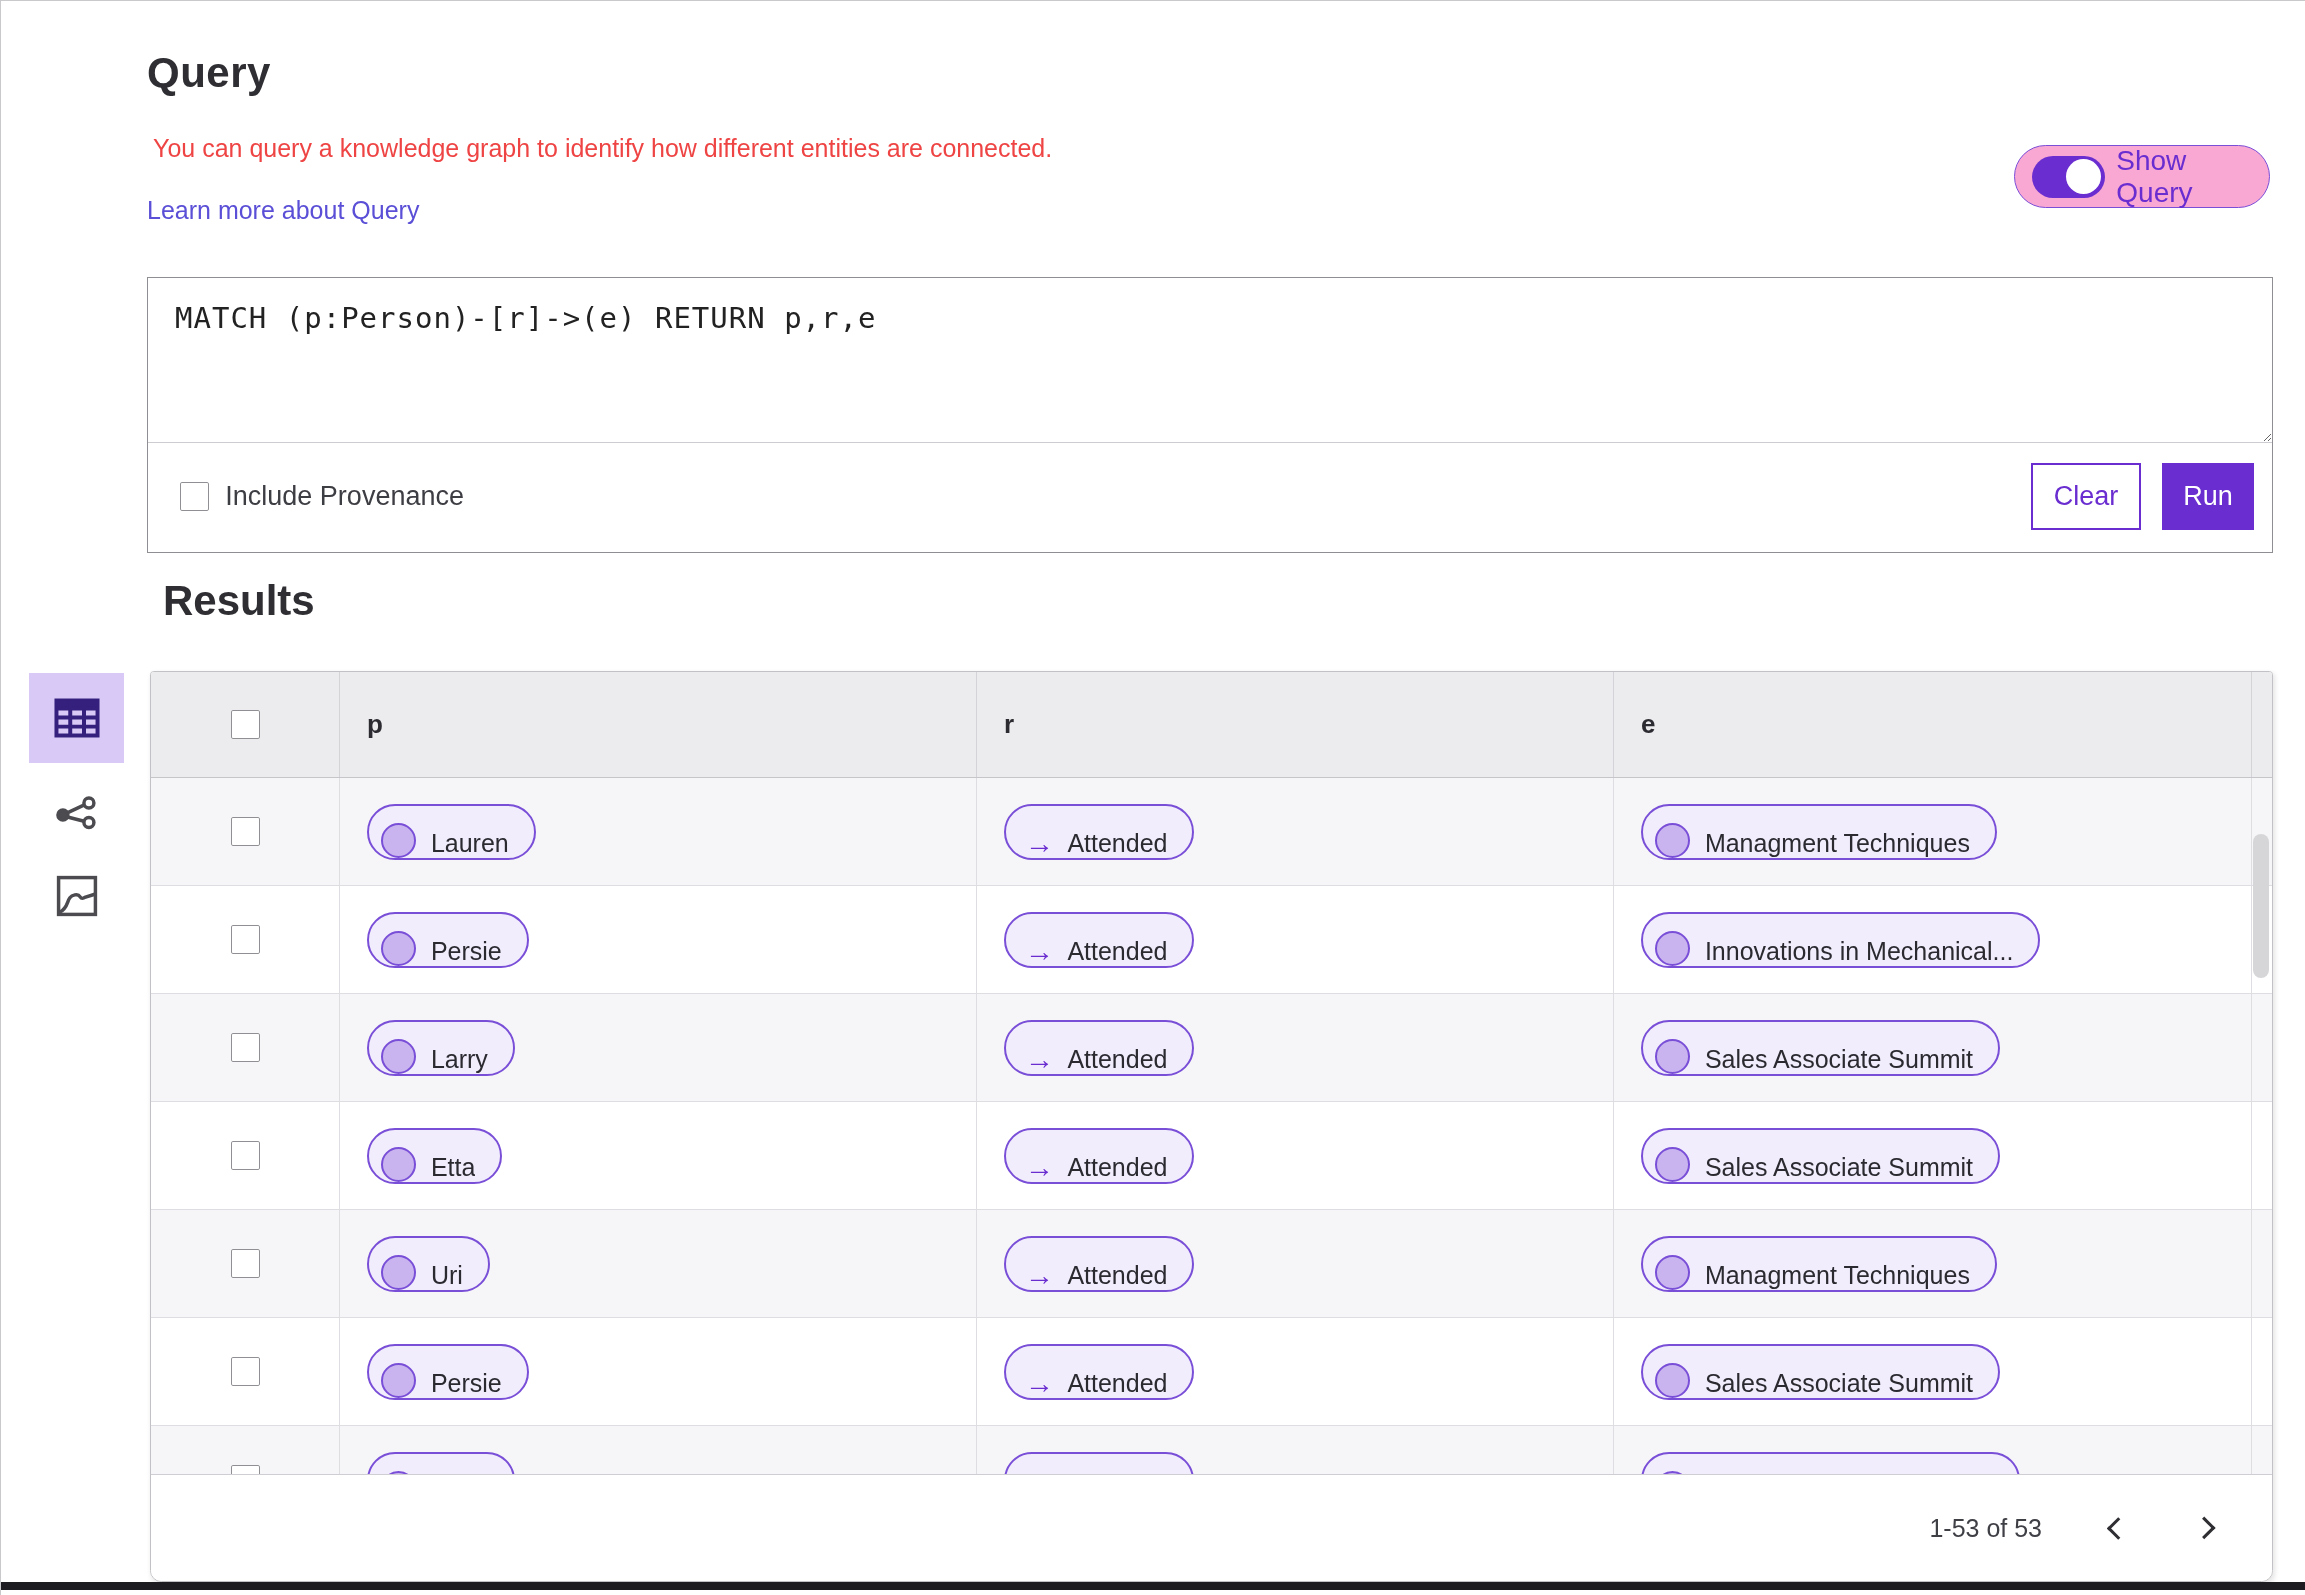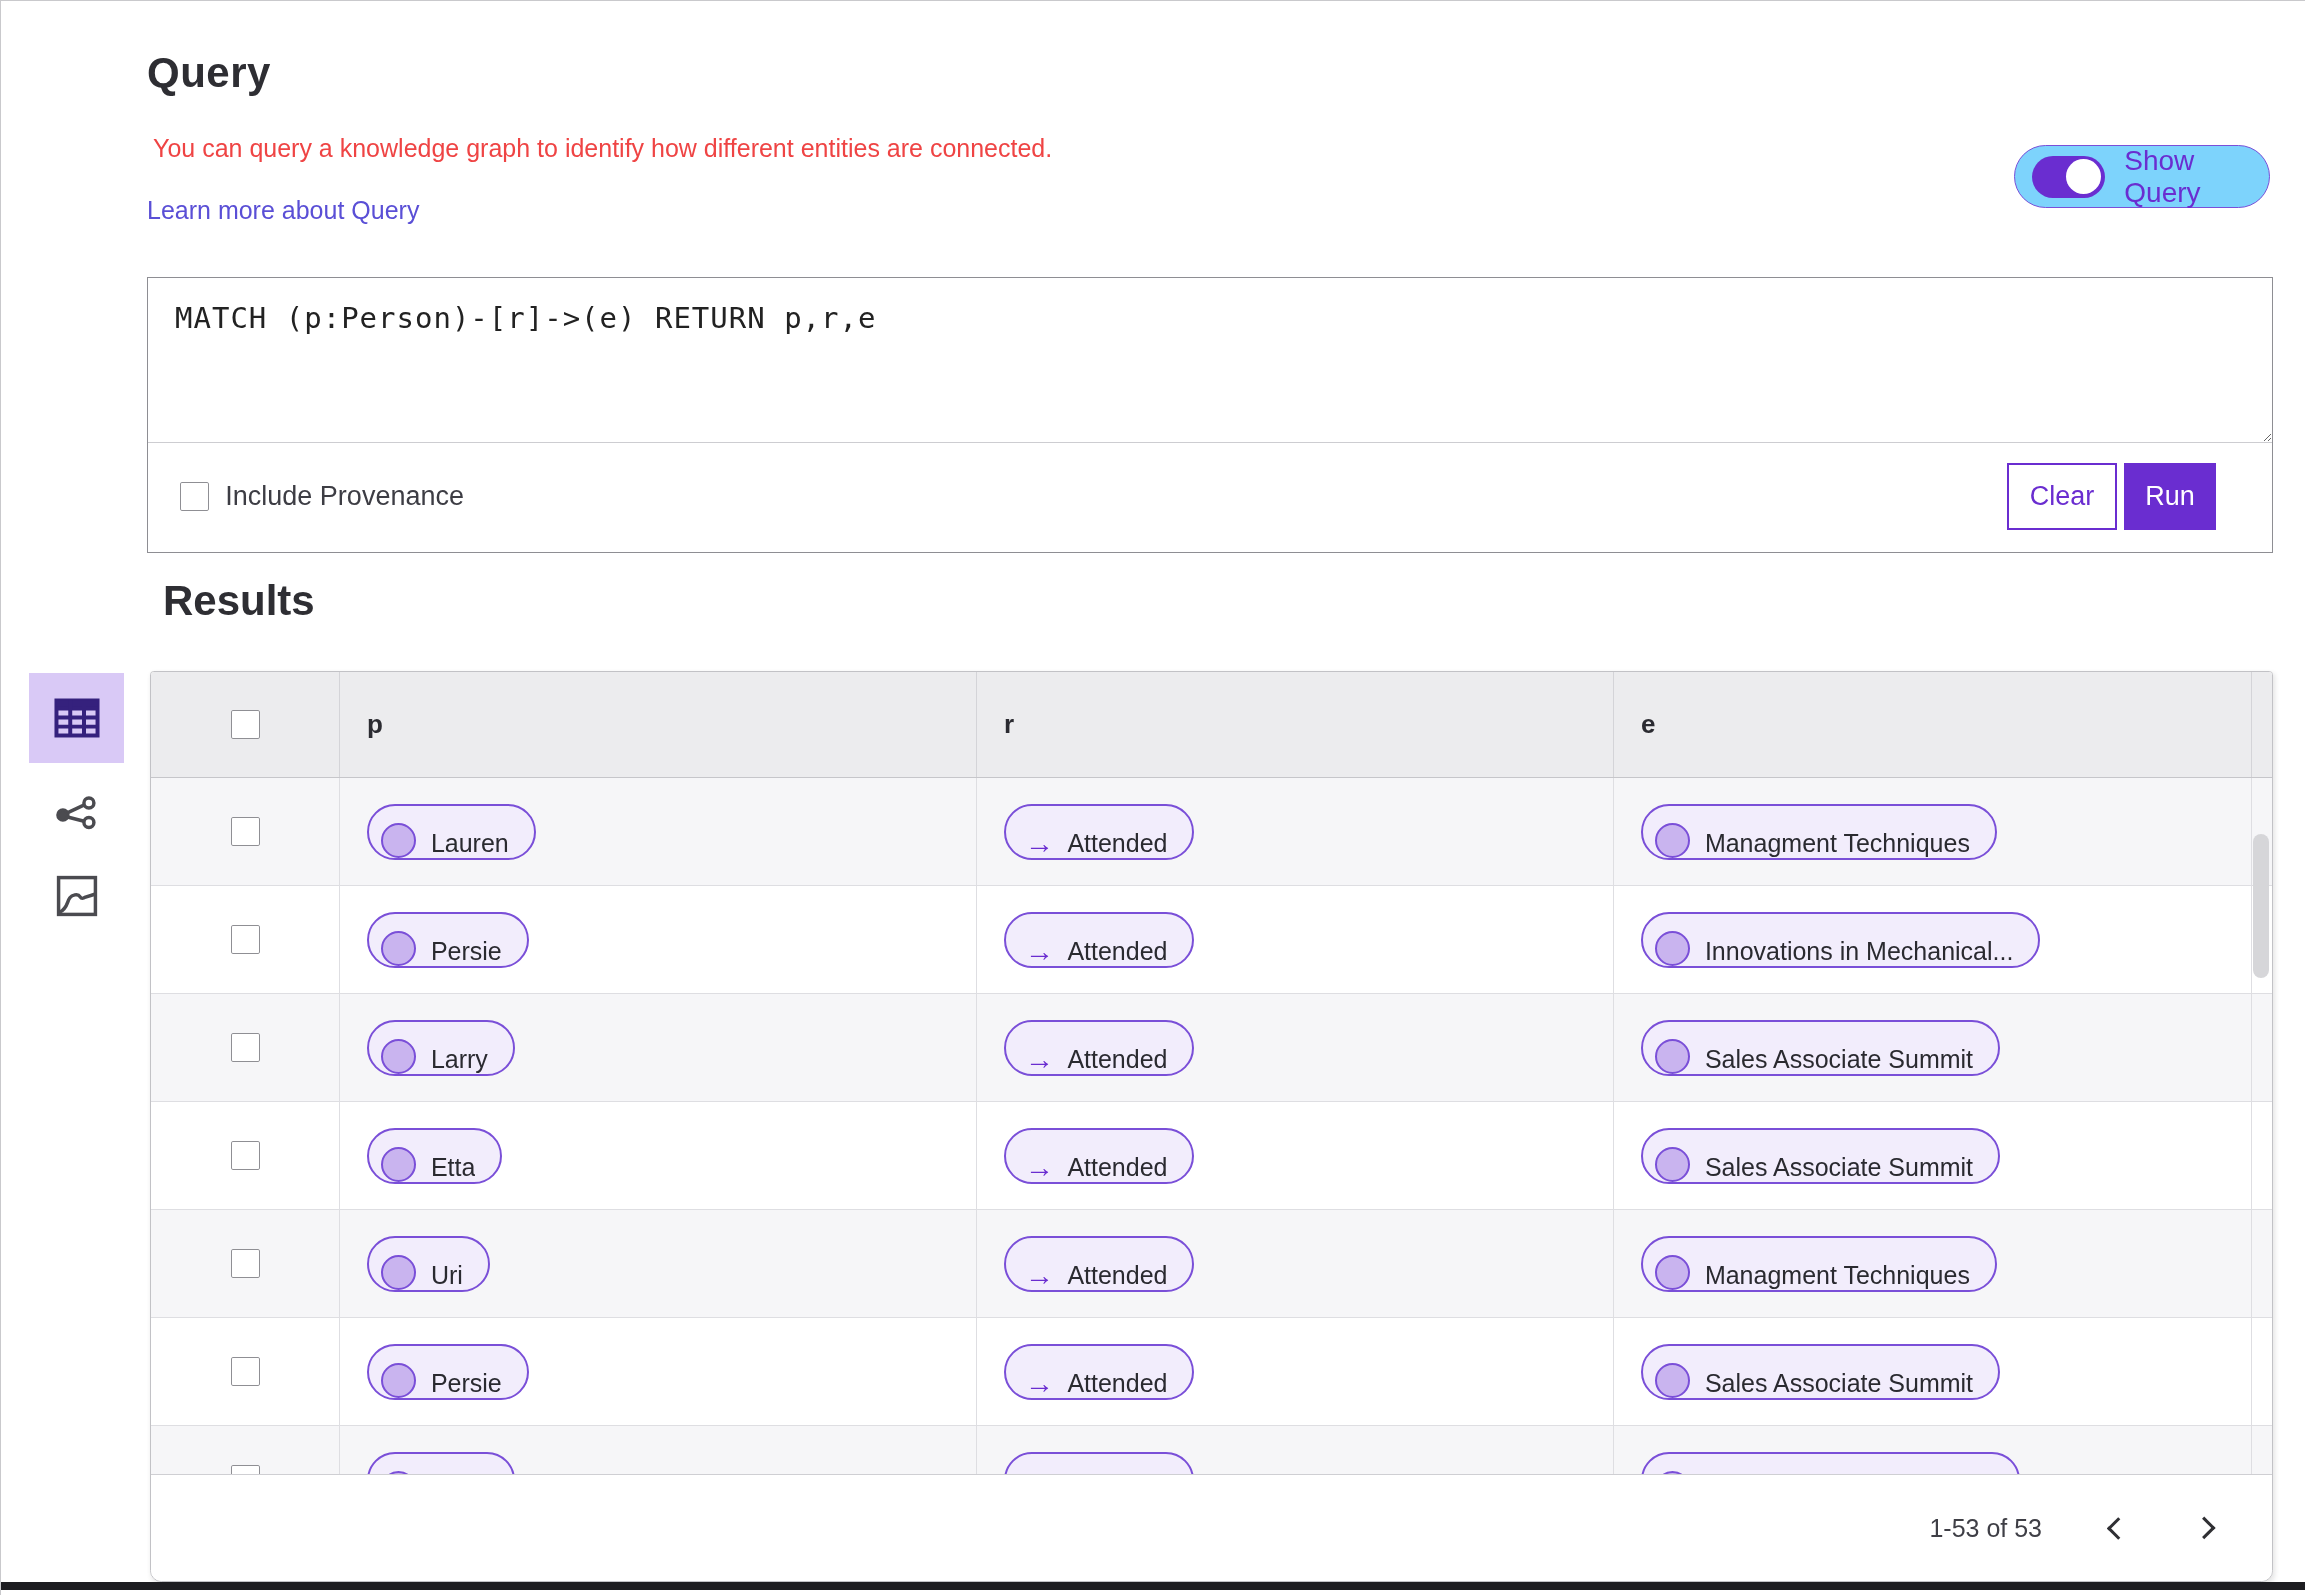--- a/index.html
+++ b/index.html
@@ -18,22 +18,22 @@
 
   
   .title { position:absolute; left:146px; top:48px; font-size:42px; font-weight:700; color:#2e2e33; letter-spacing:0.5px; }
   .description { position:absolute; left:152px; top:133px; font-size:25px; color:#ef4444; }
   .learn-more { position:absolute; left:146px; top:195px; font-size:25px; color:#5a4fd6; text-decoration:none; cursor:pointer; }
 
   .show-query {
     position:absolute; top:144px; right:35px;
     width:256px; height:63px;
     border:1.9px solid #7a4fd8; border-radius:35px;
-    display:flex; align-items:center; gap:19px; padding-left:17.3px;
-    background:#7dd3fc; cursor:pointer;
+    display:flex; align-items:center; gap:11px; padding-left:17.3px;
+    background:#f9a8d4; cursor:pointer;
   }
   .switch { position:relative; width:73px; height:42px; background:#6a2dd0; border-radius:23px; flex:0 0 auto; }
   .switch .knob { position:absolute; top:3.8px; right:4.8px; width:35px; height:35px; background:#fff; border-radius:50%; }
   .show-query .lbl { font-size:28px; color:#6a2dd0; }
 
   
   .query-panel {
     position:absolute; left:146px; top:276px; width:2126px; height:276px;
     border:1.9px solid #8e8e93; background:#fff;
   }
@@ -45,21 +45,21 @@
     font-size:29px; letter-spacing:1px; color:#222;
     resize:both; outline:none; overflow:auto; background:#fff;
   }
   .query-footer { height:106px; display:flex; align-items:center; }
   .checkbox {
     display:inline-block; width:29px; height:29px;
     border:1.9px solid #8f8f94; border-radius:1.9px; background:#fff; cursor:pointer; flex:0 0 auto;
   }
   .prov { display:flex; align-items:center; gap:16.3px; margin-left:32px; }
   .prov .lbl { font-size:27px; color:#3d3d44; }
-  .query-actions { margin-left:auto; margin-right:56px; display:flex; gap:7px;align-items:center; }
+  .query-actions { margin-left:auto; margin-right:18px; display:flex; gap:21px;align-items:center; }
   .btn { height:67px; font-size:27px; font-family:"Liberation Sans",sans-serif; cursor:pointer; display:flex; align-items:center; justify-content:center; }
   .btn-clear { width:110px; background:#fff; border:2.4px solid #6a2dd0; color:#6a2dd0; }
   .btn-run  { width:92px;  background:#6a2dd0; border:2.4px solid #6a2dd0; color:#fff; }
 
   
   .results-title { position:absolute; left:146px; top:576px; font-size:42px; font-weight:700; color:#2e2e33;margin-left:16px; }
 
   .view-switcher { position:absolute; left:28px; top:672px; width:95px; display:flex; flex-direction:column; align-items:center; }
   .view-item { width:95px; height:90px; display:flex; align-items:center; justify-content:center; cursor:pointer; }
   .view-item.selected { background:#d9c9f6; }

